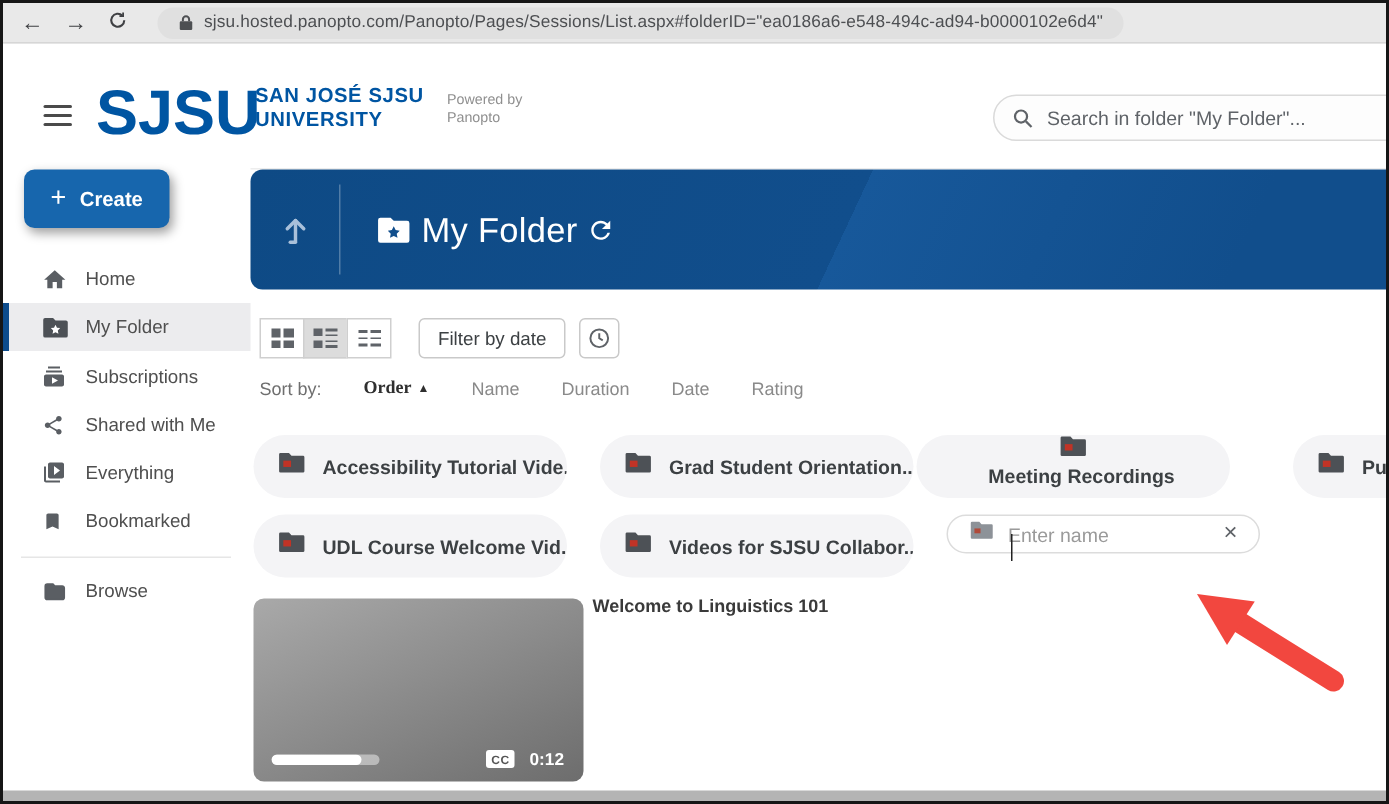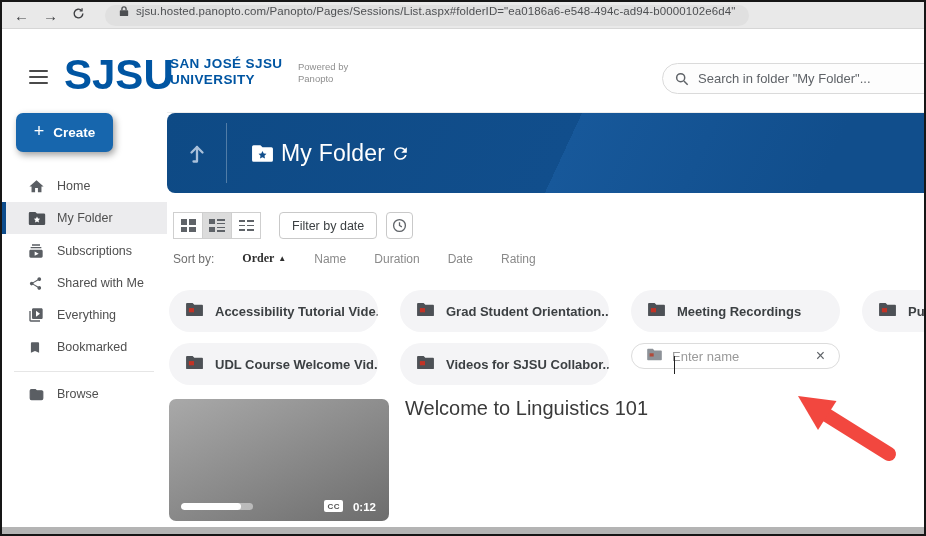--- a/index.html
+++ b/index.html
@@ -2,21 +2,21 @@
 <html><head>
 <meta charset="utf-8">
 <style>
   * { margin:0; padding:0; box-sizing:border-box; }
   body { font-family:"Liberation Sans", sans-serif; background:#fff; }
   .frame { position:relative; width:926px; height:536px; border:2px solid #161616; overflow:hidden; background:#fff; }
 
   
   .browser-bar { position:absolute; top:0; left:0; width:100%; height:27px; background:#e9e9e9; display:flex; align-items:center; padding-left:12px; border-bottom:1px solid #d6d6d6; }
   .nav-glyph { font-size:15px; color:#3f4043; margin-right:14px; font-weight:bold; cursor:default; }
-  .url-pill { display:flex; background:#e0e0e0; border-radius:13px; height:21px; padding:0 14px; margin-left:6px; min-width:560px; }
+  .url-pill { display:flex; align-items:center; background:#e0e0e0; border-radius:13px; height:21px; padding:0 14px; margin-left:6px; min-width:560px; }
   .url-text { font-size:11.5px; color:#4d4f52; letter-spacing:.1px; white-space:nowrap; }
 
   
   .app-header { position:absolute; top:41px; left:0; width:100%; height:70px; background:#fff; border-bottom:1px solid #ededed; }
   .hamburger { position:absolute; left:27px; top:27px; width:19px; height:14px; display:flex; flex-direction:column; justify-content:space-between; cursor:pointer; }
   .hamburger span { display:block; height:2.4px; background:#4a4a4a; border-radius:1px; }
   .sjsu-logo { position:absolute; left:62px; top:8px; font-size:42px; font-weight:bold; color:#0055A2; letter-spacing:0px; }
   .univ-name { position:absolute; left:168px; top:13px; color:#0055A2; font-size:13.5px; font-weight:bold; letter-spacing:.4px; line-height:16px; }
   .powered-by { position:absolute; left:296px; top:18px; color:#8f8f8f; font-size:9.5px; line-height:12px; }
   .search-pill { position:absolute; left:660px; top:20px; width:290px; height:31px; border:1px solid #dadada; border-radius:16px; background:#fdfdfd; display:flex; align-items:center; padding:0 12px; }
@@ -73,21 +73,21 @@
   .tile-input input::placeholder { color:#9a9a9a; opacity:1; }
   .caret-bar { position:absolute; left:42px; top:12px; width:1.3px; height:18px; background:#222; }
   .tile-close { margin-left:auto; font-size:16px; color:#5f6368; cursor:pointer; line-height:1; }
 
   
   .video-thumb { position:absolute; left:167px; top:397px; width:220px; height:122px; border-radius:7px; background:linear-gradient(155deg,#a9a9a9 0%,#8e8e8e 45%,#6d6d6d 100%); cursor:pointer; }
   .progress { position:absolute; left:12px; bottom:11px; width:72px; height:7px; border-radius:4px; background:rgba(255,255,255,.45); overflow:hidden; }
   .progress .fill { height:100%; width:83%; background:#fff; border-radius:4px; }
   .cc-badge { position:absolute; right:46px; bottom:9px; background:#fff; color:#555; font-size:8px; font-weight:bold; border-radius:2px; padding:1.5px 3px; letter-spacing:.5px; }
   .duration { position:absolute; right:13px; bottom:8px; color:#fff; font-size:11.5px; font-weight:bold; }
-  .video-title { position:absolute; left:403px; top:395px; font-size:20px; font-weight:normal; color:#3a3a3a; cursor:pointer; }
+  .video-title { position:absolute; left:393px; top:395px; font-size:12px; font-weight:bold; color:#3a3a3a; cursor:pointer; }
 
   .bottom-strip { position:absolute; left:0; bottom:0; width:100%; height:7px; background:#b4b4b4; }
   .arrow-overlay { position:absolute; left:0; top:0; width:926px; height:536px; pointer-events:none; }
 </style>
 </head>
 <body>
 
 <div class="frame">
 
   <div class="browser-bar">
@@ -302,21 +302,21 @@
         </svg></span>
     <span class="t-label">Accessibility Tutorial Vide...</span>
   </div>
   <div class="tile" style="left:398px; top:288px;">
     <span><svg width="19" height="15" viewBox="0 0 20 16">
           <path fill="#4d5156" d="M8 1H2a1 1 0 0 0-1 1v12a1 1 0 0 0 1 1h16a1 1 0 0 0 1-1V4a1 1 0 0 0-1-1H9.8L8 1z"></path>
           <rect x="4" y="6.5" width="5.5" height="4.5" fill="#c13326"></rect>
         </svg></span>
     <span class="t-label">Grad Student Orientation...</span>
   </div>
-  <div class="tile" style="left:629px; top:288px;">
+  <div class="tile" style="left:609px; top:288px;flex-direction:column;">
     <span><svg width="19" height="15" viewBox="0 0 20 16">
           <path fill="#4d5156" d="M8 1H2a1 1 0 0 0-1 1v12a1 1 0 0 0 1 1h16a1 1 0 0 0 1-1V4a1 1 0 0 0-1-1H9.8L8 1z"></path>
           <rect x="4" y="6.5" width="5.5" height="4.5" fill="#c13326"></rect>
         </svg></span>
     <span class="t-label">Meeting Recordings</span>
   </div>
   <div class="tile" style="left:860px; top:288px;">
     <span><svg width="19" height="15" viewBox="0 0 20 16">
           <path fill="#4d5156" d="M8 1H2a1 1 0 0 0-1 1v12a1 1 0 0 0 1 1h16a1 1 0 0 0 1-1V4a1 1 0 0 0-1-1H9.8L8 1z"></path>
           <rect x="4" y="6.5" width="5.5" height="4.5" fill="#c13326"></rect>

